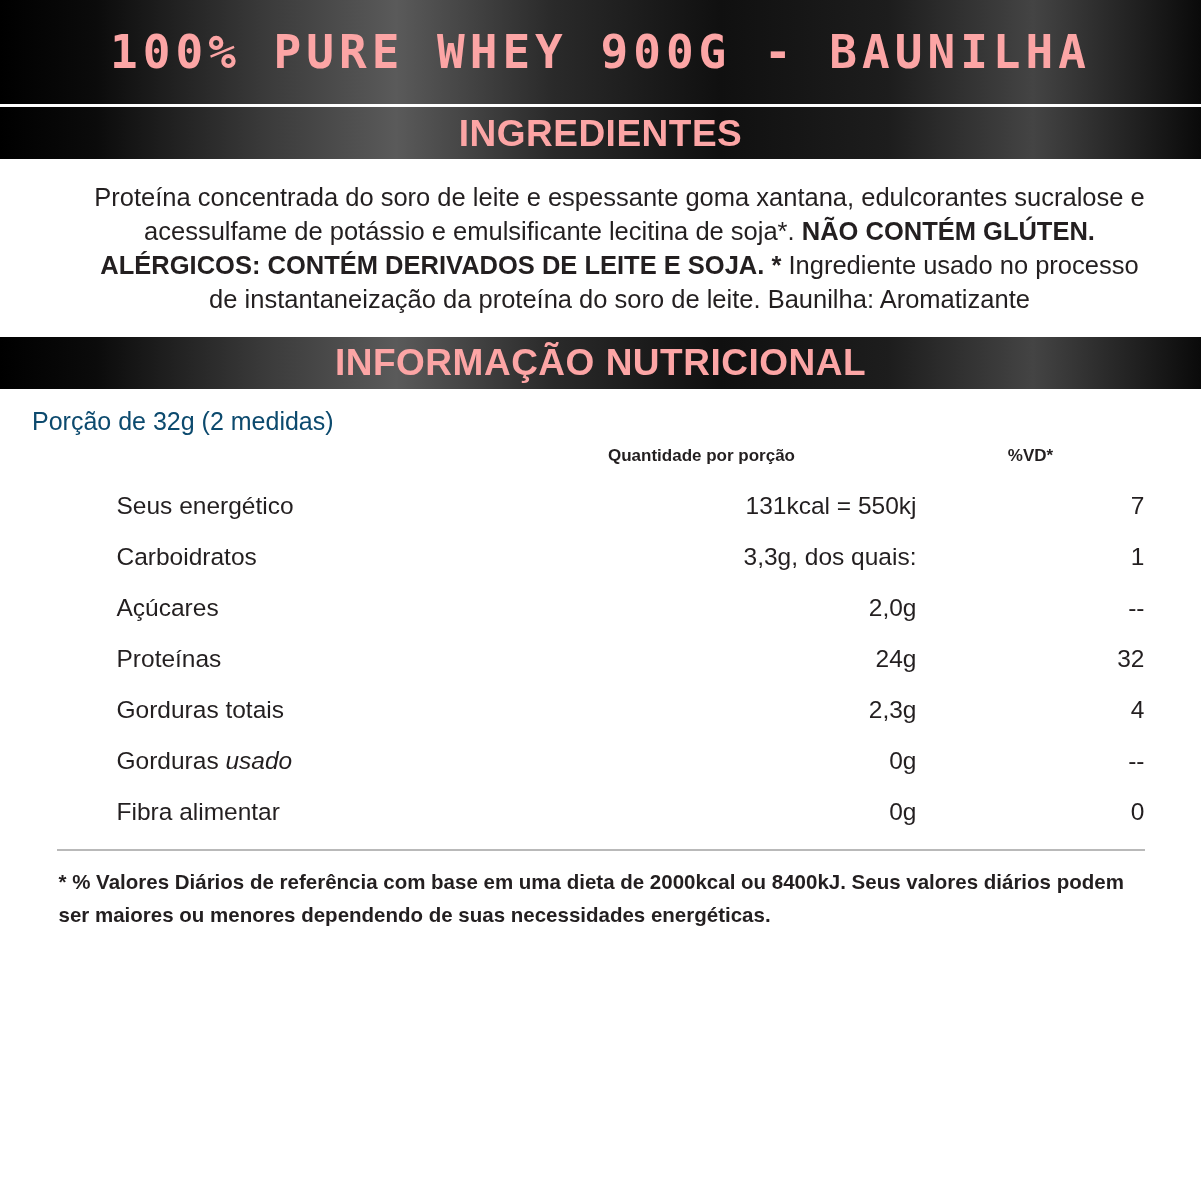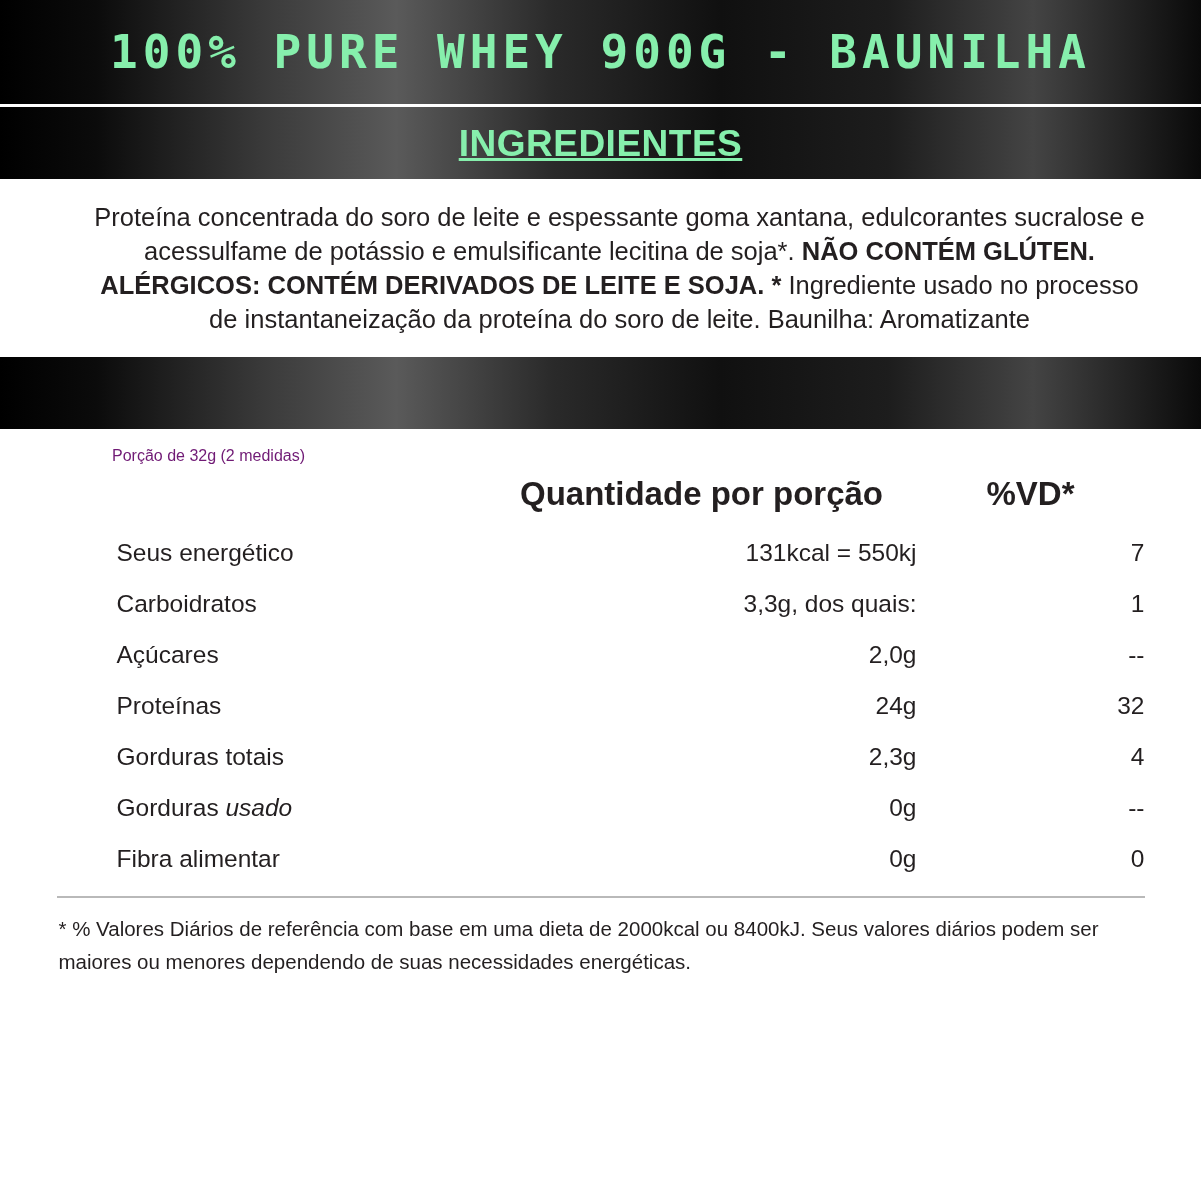--- a/index.html
+++ b/index.html
@@ -20,21 +20,21 @@
     width: 1201px;
     height: 1200px;
     box-sizing: border-box;
   }
 
   
   .bar {
     position: relative;
     width: 100%;
     background: #000000;
-    color: #86efac;
+    color: #fca5a5;
     display: flex;
     align-items: center;
     justify-content: center;
     overflow: hidden;
   }
   .bar .sheen {
     position: absolute;
     left: 0; right: 0; top: 0; bottom: 0;
     background: linear-gradient(90deg,
         #000000 0%,
@@ -64,22 +64,21 @@
     font-family: "DejaVu Sans Mono", monospace;
     font-weight: bold;
     font-size: 46px;
     letter-spacing: 5px;
     text-transform: uppercase;
     white-space: nowrap;
   }
 
   
   .section-bar {
-    height: 72px;
-    text-decoration: underline;
+    height: 52px;
   }
   .section-bar .bar-text {
     font-family: "Liberation Sans", sans-serif;
     font-weight: bold;
     font-size: 37px;
     letter-spacing: 0.5px;
     text-transform: uppercase;
   }
 
   
@@ -93,39 +92,39 @@
   }
   .ingredients b {
     font-weight: bold;
   }
 
   
   .nutrition {
     padding: 0 0 0 0;
   }
   .portion {
-    padding: 18px 0 6px 112px;
-    font-size: 16px;
-    color: #701a75;
+    padding: 18px 0 6px 32px;
+    font-size: 25px;
+    color: #0c4a6e;
   }
 
   table.nutri {
     width: 1088px;
     margin: 0 auto;
     border-collapse: collapse;
     font-size: 24.5px;
     table-layout: fixed;
   }
   table.nutri col.c-name  { width: 430px; }
   table.nutri col.c-qty   { width: 430px; }
   table.nutri col.c-vd    { width: 228px; }
 
   table.nutri thead th {
     font-weight: bold;
-    font-size: 33px;
+    font-size: 17px;
     padding: 4px 0 14px 0;
     text-align: center;
     border: none;
     margin-top: 14px;
   }
   table.nutri thead th.th-blank { text-align: left; }
 
   table.nutri tbody td {
     padding: 11px 0 11px 0;
     border-top: 1px solid #ffffff;
@@ -148,20 +147,21 @@
     margin: 12px auto 0 auto;
   }
 
   .footnotes {
     width: 1088px;
     margin: 0 auto;
     padding: 14px 0 0 4px;
     font-size: 20.5px;
     line-height: 1.62;
     color: #231f20;
+    font-weight: bold;
   }
   .footnotes p { margin: 0 0 4px 0; }
 </style>
 </head>
 <body>
 
 <div class="page">
 
   <div class="bar title-bar">
     <span class="sheen"></span>
@@ -172,20 +172,21 @@
     <span class="sheen"></span>
     <div class="bar-text">INGREDIENTES</div>
   </div>
 
   <div class="ingredients">
     <span>Proteína concentrada do soro de leite e espessante goma xantana, edulcorantes sucralose e acessulfame de potássio e emulsificante lecitina de soja*. </span><b>NÃO CONTÉM GLÚTEN. ALÉRGICOS: CONTÉM DERIVADOS DE LEITE E SOJA. *</b><span> Ingrediente usado no processo de instantaneização da proteína do soro de leite. Baunilha: Aromatizante</span>
   </div>
 
   <div class="bar section-bar">
     <span class="sheen"></span>
+    <div class="bar-text">INFORMAÇÃO NUTRICIONAL</div>
   </div>
 
   <div class="nutrition">
 
     <div class="portion">Porção de 32g (2 medidas)</div>
 
     <table class="nutri">
       <colgroup>
         <col class="c-name">
         <col class="c-qty">

